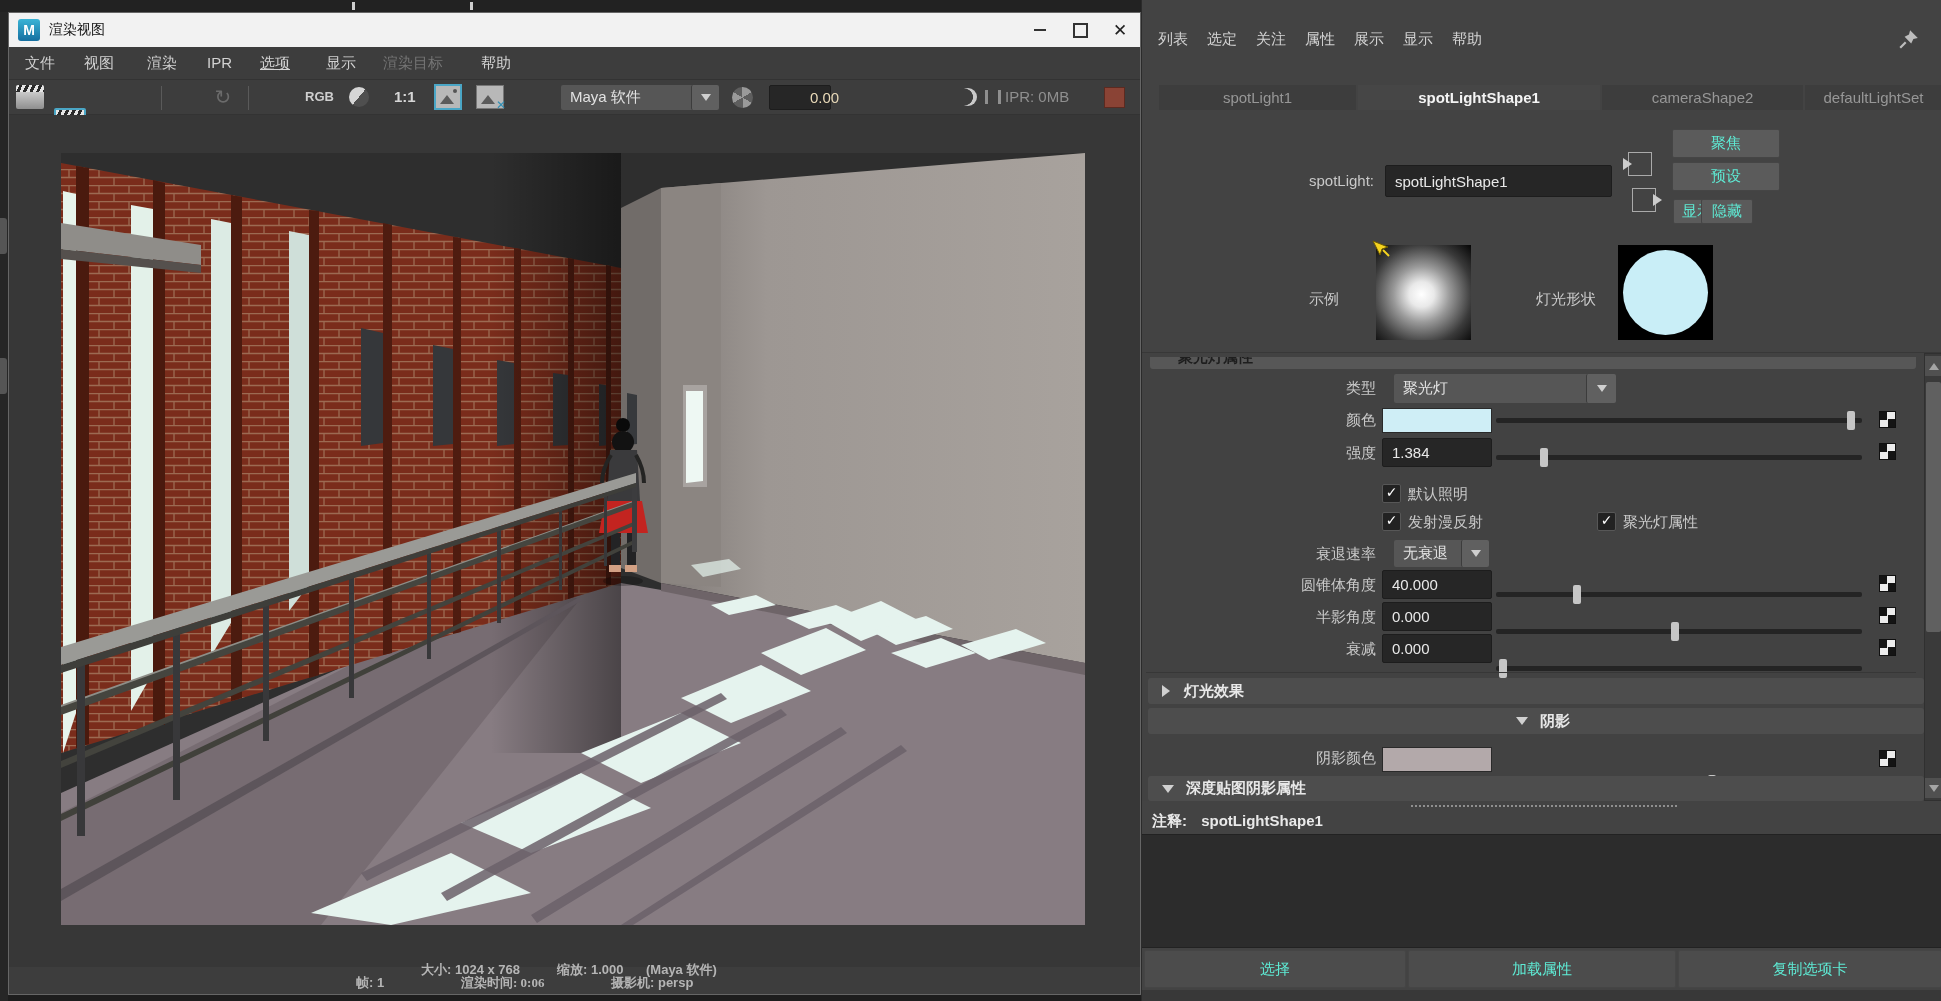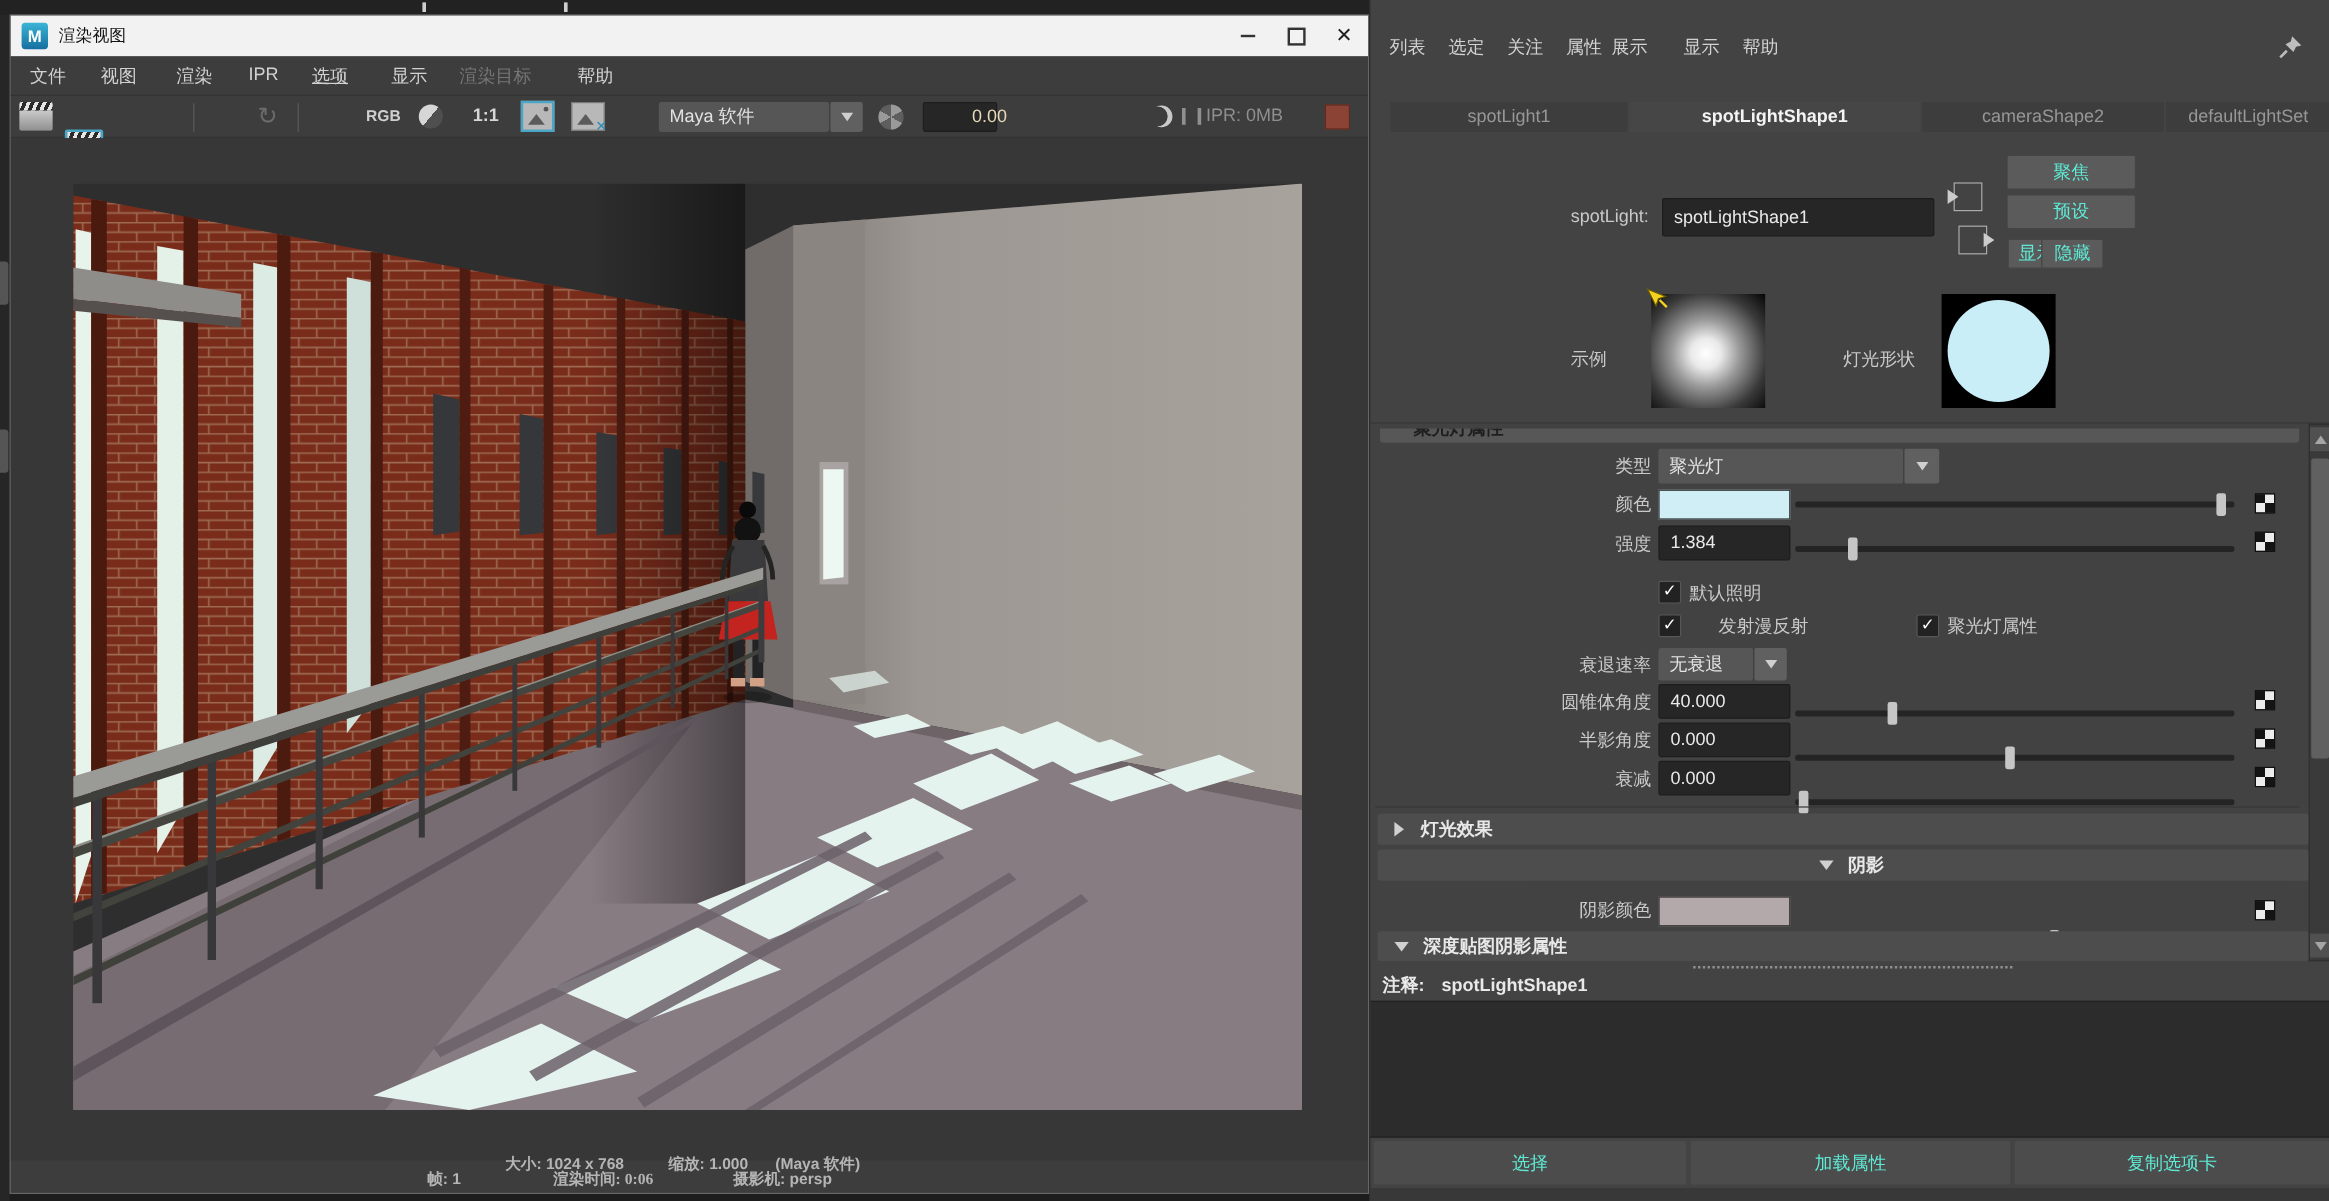--- a/index.html
+++ b/index.html
@@ -24,21 +24,21 @@
   .tri-dd{width:0;height:0;border-top:7px solid #cfcfcf;border-left:5px solid transparent;
     border-right:5px solid transparent;}
   .btn{background:#5b5b5b;color:#5eead4;display:flex;align-items:center;justify-content:center;
     font-size:15px;border:1px solid #454545;border-radius:2px;box-sizing:border-box;}
   .tab{background:#3d3d3d;color:#979797;font-size:15px;display:flex;align-items:center;
     justify-content:center;white-space:nowrap;overflow:hidden;}
   .tab.active{color:#f4f4f4;font-weight:bold;background:#464646;}
   .menuitem{color:#d2d2d2;font-size:15px;white-space:nowrap;cursor:default;}
   .menuitem.disabled{color:#757575;}
   .dd{background:#565656;color:#e2e2e2;font-size:15px;display:flex;align-items:center;
-    padding-left:9px;border-radius:2px;box-sizing:border-box;}
+    padding-left:9px;border-radius:2px;box-sizing:border-box;margin-left:12px;}
   .ddbtn{background:#606060;display:flex;align-items:center;justify-content:center;
     border-radius:2px;border-left:1px solid #3c3c3c;}
   .ticon{width:28px;height:24px;position:relative;border-radius:2px;}
   .clap{background:
     repeating-linear-gradient(115deg,#e6e6e6 0 3px,#2a2a2a 3px 6px) top/100% 7px no-repeat,
     linear-gradient(#cacaca,#8f8f8f) bottom/100% 17px no-repeat;}
   .sep{width:1px;height:24px;background:#5a5a5a;}
   .scrollbar-track{background:#3a3a3a;border:1px solid #303030;box-sizing:border-box;}
   .sb-btn{width:17px;height:20px;background:#505050;display:flex;align-items:center;justify-content:center;}
   .utri{width:0;height:0;border-bottom:7px solid #a5a5a5;border-left:5px solid transparent;border-right:5px solid transparent;}
@@ -261,21 +261,21 @@
   </div>
 </div>
 
 <div class="abs" style="left:1141px;top:0;width:800px;height:1001px;background:#434343;border-left:1px solid #2b2b2b;box-sizing:border-box;">
 
   <div class="abs" style="left:0;top:22px;width:800px;height:34px;">
     <span class="abs menuitem" style="left:16px;top:8px;">列表</span>
     <span class="abs menuitem" style="left:65px;top:8px;">选定</span>
     <span class="abs menuitem" style="left:114px;top:8px;">关注</span>
     <span class="abs menuitem" style="left:163px;top:8px;">属性</span>
-    <span class="abs menuitem" style="left:201px;top:8px;">展示</span>
+    <span class="abs menuitem" style="left:212px;top:8px;">展示</span>
     <span class="abs menuitem" style="left:261px;top:8px;">显示</span>
     <span class="abs menuitem" style="left:310px;top:8px;">帮助</span>
     <svg class="abs" style="left:756px;top:6px;" width="22" height="22" viewBox="0 0 20 20">
       <path fill="#bdbdbd" d="M11 2l7 7-4 1-2 4-6-6 4-2z"></path>
       <path stroke="#bdbdbd" stroke-width="2" d="M7 13l-5 5"></path>
     </svg>
   </div>
 
   <div class="abs tab" style="left:17px;top:85px;width:197px;height:25px;">
       <span>spotLight1</span>
@@ -350,21 +350,21 @@
         <span>1.384</span>
       </div>
     <div class="abs slider" style="left:354px;top:97px;width:366px;">
       <span class="handle" style="left:calc(13% - 4px);"></span>
     </div>
     <div class="abs checker" style="left:737px;top:90px;"></div>
 
     <div class="abs chk" style="left:240px;top:131px;">✓</div>
     <div class="abs lbl" style="left:266px;top:132px;">默认照明</div>
     <div class="abs chk" style="left:240px;top:159px;">✓</div>
-    <div class="abs lbl" style="left:266px;top:160px;margin-left:24px;">发射漫反射</div>
+    <div class="abs lbl" style="left:266px;top:160px;">发射漫反射</div>
     <div class="abs chk" style="left:455px;top:159px;">✓</div>
     <div class="abs lbl" style="left:481px;top:160px;">聚光灯属性</div>
 
     <div class="abs lbl rlabel" style="left:114px;top:192px;width:120px;">衰退速率</div>
     <div class="abs dd" style="left:240px;top:187px;width:79px;height:27px;">
         <span>无衰退</span>
       </div>
     <div class="abs ddbtn" style="left:319px;top:187px;width:27px;height:27px;">
         <span class="tri-dd"></span>
       </div>

